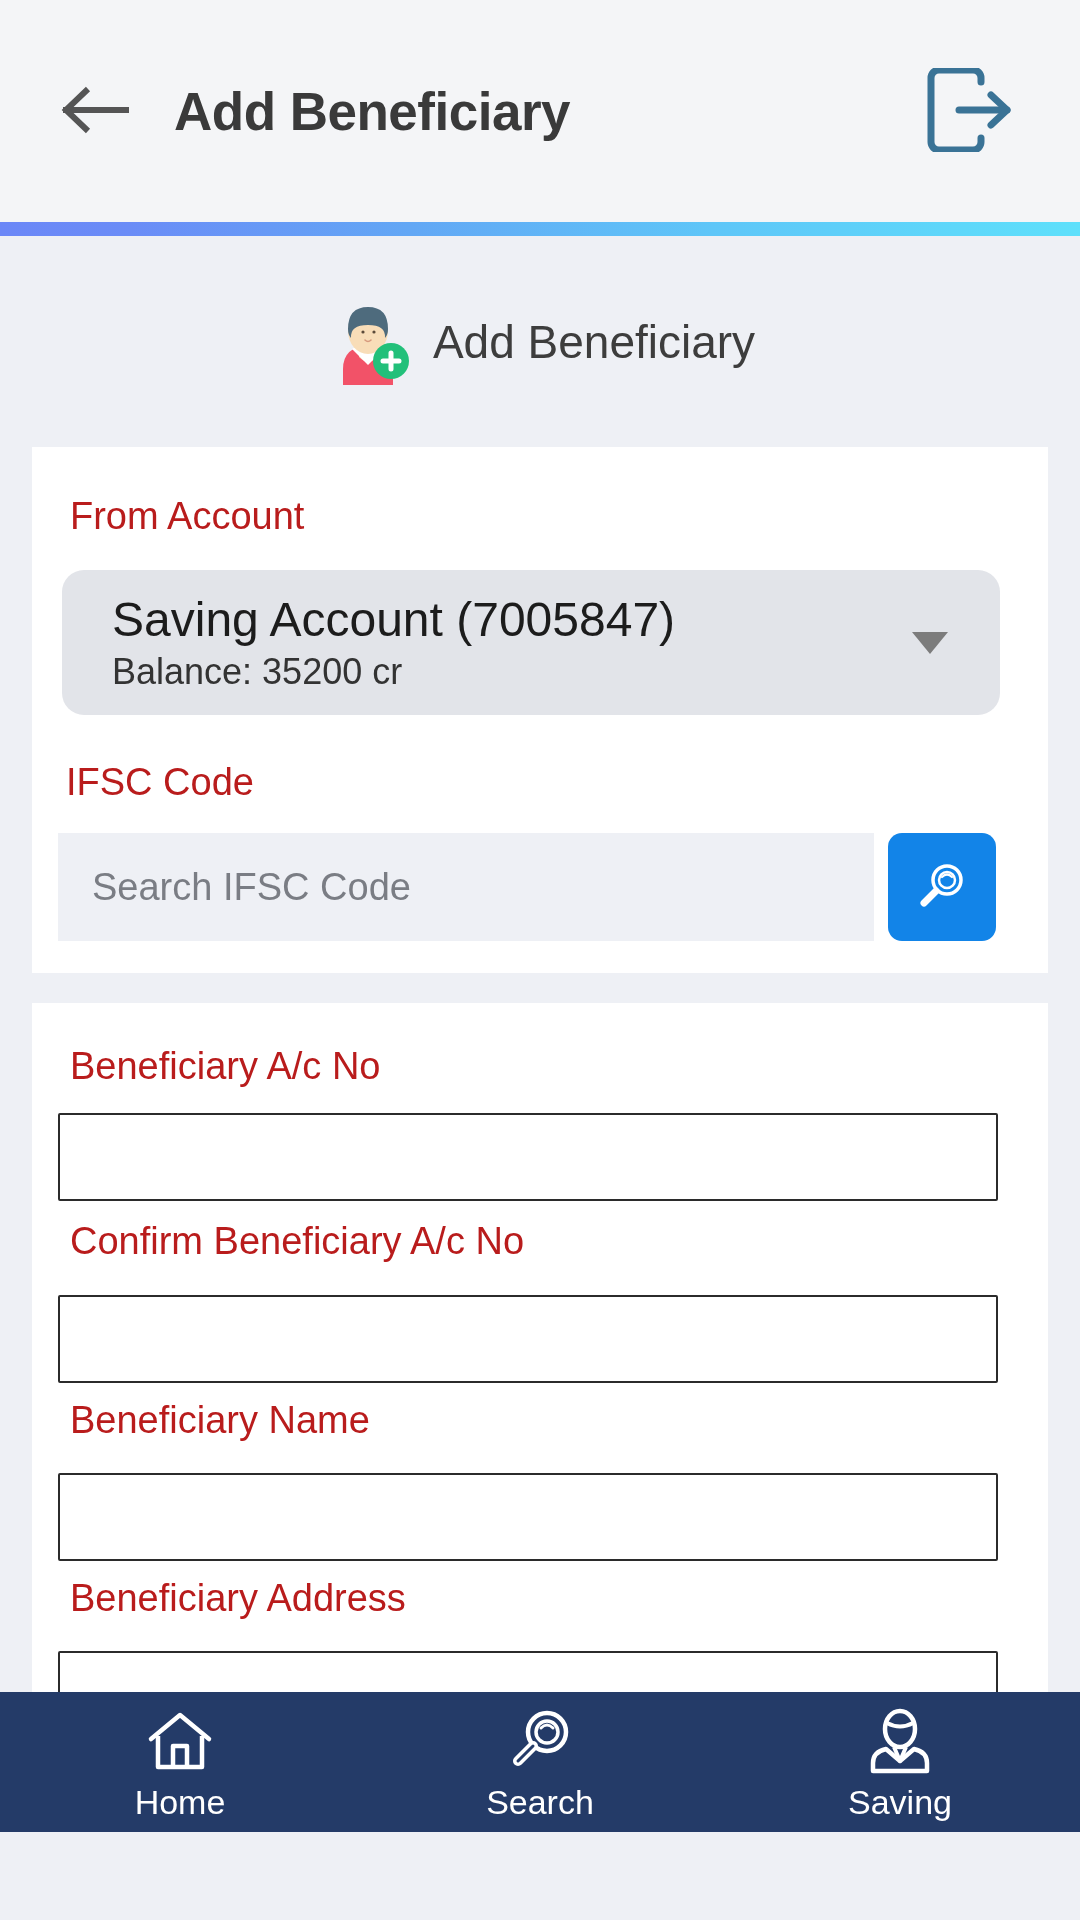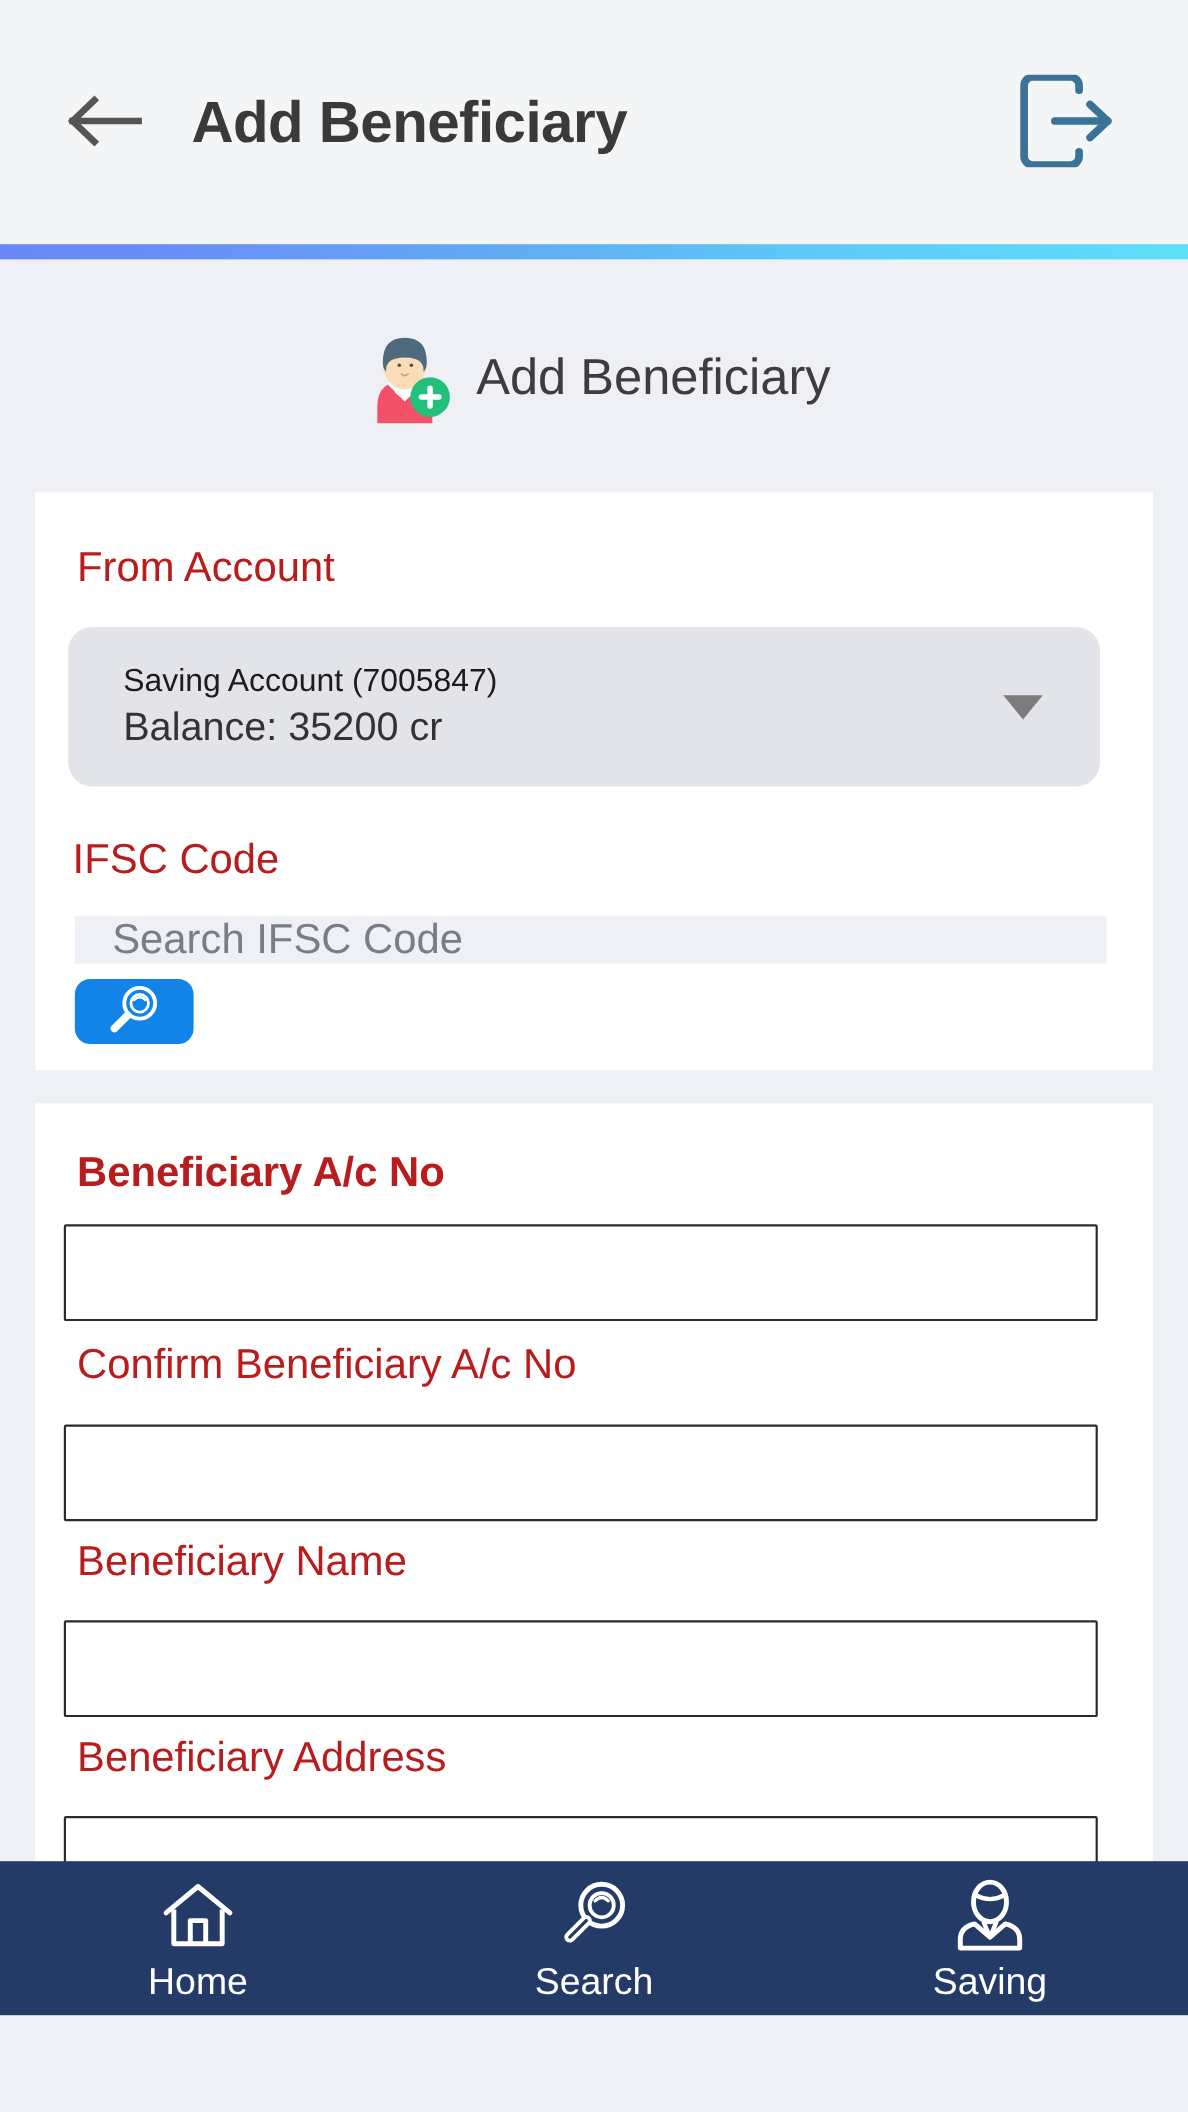--- a/index.html
+++ b/index.html
@@ -60,21 +60,21 @@
   }
 
   
   .acct-select {
     background:#e2e4e9; border-radius:22px;
     height:145px; width:938px;
     display:flex; align-items:center;
     padding:0 34px 0 50px; position:relative;
   }
   .acct-lines { display:flex; flex-direction:column; justify-content:center; gap:2px; flex:1; }
-  .acct-name { font-size:29px; color:#1c1c1c; line-height:1.15; }
+  .acct-name { font-size:48px; color:#1c1c1c; line-height:1.15; }
   .acct-balance { font-size:36px; color:#333; line-height:1.2; }
   .caret {
     width:0; height:0;
     border-left:18px solid transparent; border-right:18px solid transparent;
     border-top:22px solid #7c7c7c; margin-right:18px;
   }
 
   
   .ifsc-row { display:flex; align-items:stretch; gap:14px; width:938px; height:108px; }
   .ifsc-input {
@@ -160,38 +160,38 @@
     <div class="acct-select" style="position:absolute; left:30px; top:123px;">
       <div class="acct-lines">
         <span class="acct-name">Saving Account (7005847)</span>
         <span class="acct-balance">Balance: 35200 cr</span>
       </div>
       <span class="caret"></span>
     </div>
 
     <div style="position:absolute; left:34px; top:314px;" class="field-label">IFSC Code</div>
 
-    <div class="ifsc-row" style="position:absolute; left:36px; top:386px;flex-direction:column;">
+    <div class="ifsc-row" style="position:absolute; left:26px; top:386px;">
       <input class="ifsc-input" type="text" placeholder="Search IFSC Code" style="">
       <button class="ifsc-search-btn">
         <span>
           <svg width="56" height="56" viewBox="0 0 56 56" fill="none">
             <circle cx="33" cy="22" r="14" stroke="#ffffff" stroke-width="3.5" fill="none"></circle>
             <circle cx="33" cy="22" r="8" stroke="#ffffff" stroke-width="2.5" fill="none"></circle>
             <path d="M28 19 q5-5 10 0" stroke="#ffffff" stroke-width="2.2" fill="none" stroke-linecap="round"></path>
             <path d="M22 33 L10 45" stroke="#ffffff" stroke-width="7" stroke-linecap="round"></path>
           </svg>
         </span>
       </button>
     </div>
   </div>
 
   <div class="card card-bottom">
 
-    <div style="position:absolute; left:38px; top:42px;font-weight:bold;" class="field-label">Beneficiary A/c No</div>
+    <div style="position:absolute; left:38px; top:42px;" class="field-label">Beneficiary A/c No</div>
     <input class="text-input" style="position: absolute; left: 26px; top: 110px;" type="text" placeholder="">
 
     <div style="position:absolute; left:38px; top:217px;" class="field-label">Confirm Beneficiary A/c No</div>
     <input class="text-input" style="position: absolute; left: 26px; top: 292px;" type="text" placeholder="">
 
     <div style="position:absolute; left:38px; top:396px;" class="field-label">Beneficiary Name</div>
     <input class="text-input" style="position: absolute; left: 26px; top: 470px;" type="text" placeholder="">
 
     <div style="position:absolute; left:38px; top:574px;" class="field-label">Beneficiary Address</div>
     <input class="text-input" style="position: absolute; left: 26px; top: 648px;" type="text" placeholder="">

